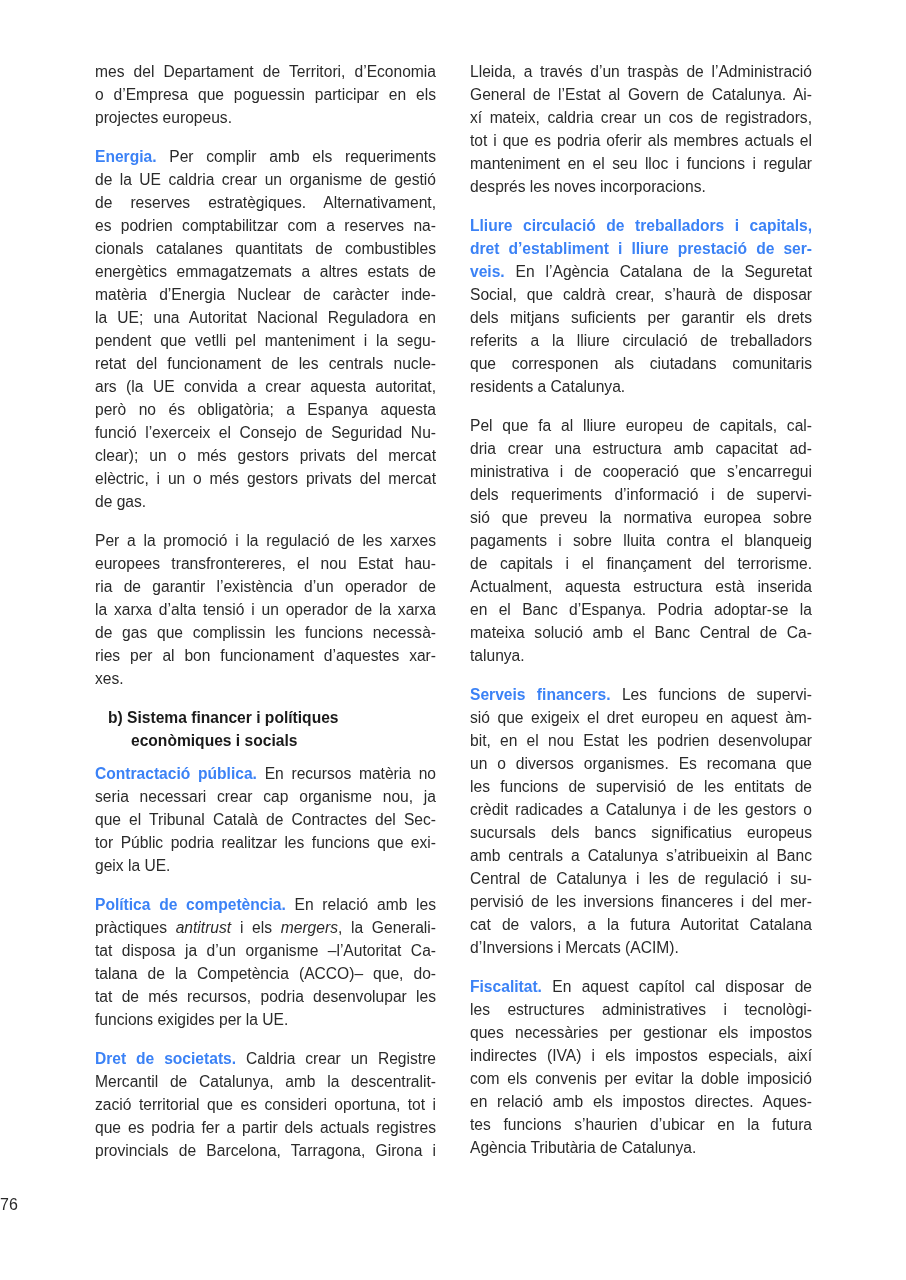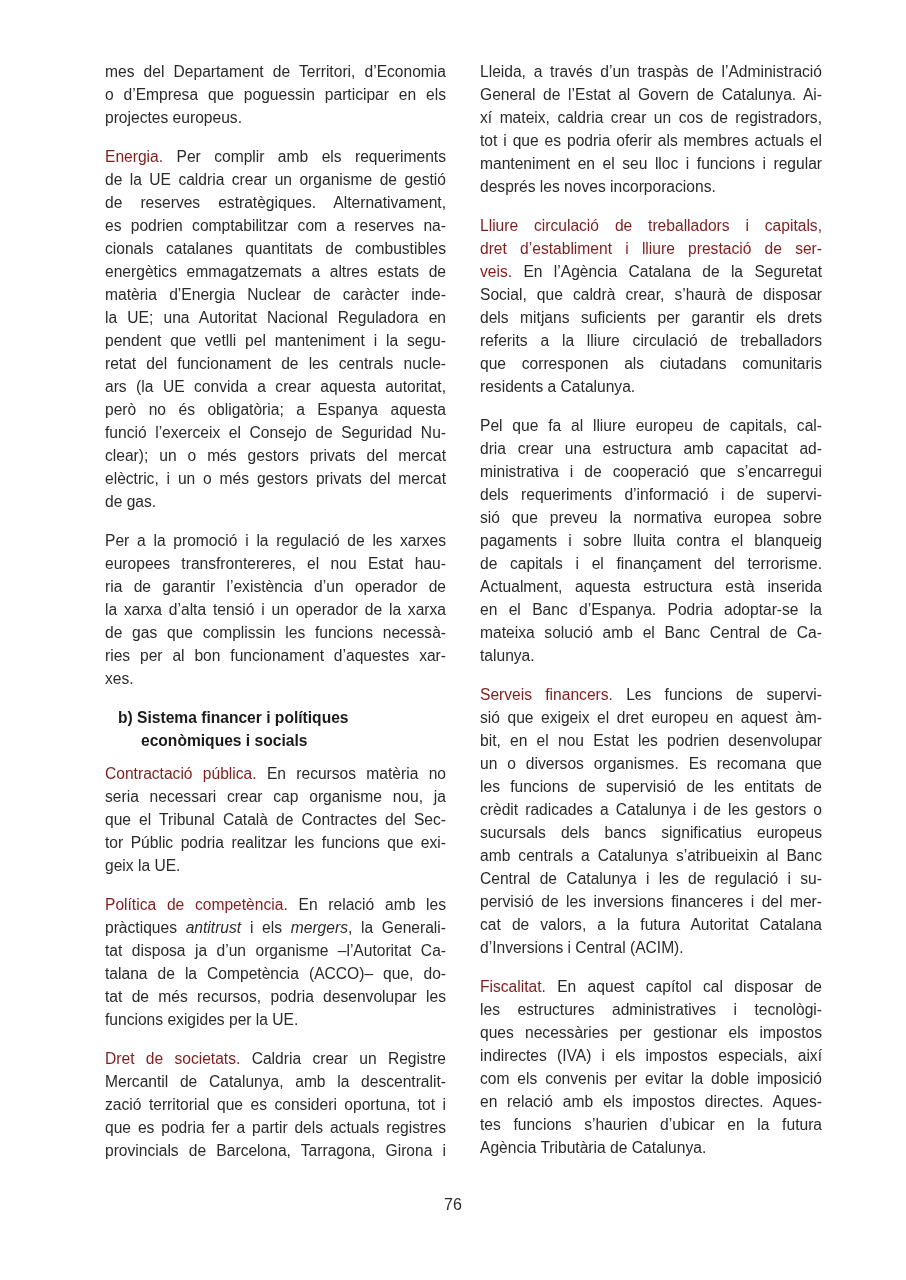--- a/index.html
+++ b/index.html
@@ -1,31 +1,31 @@
 <!DOCTYPE html>
 <html><head>
 <meta charset="utf-8">
 <style>
   html, body { margin: 0; padding: 0; background: #ffffff; }
   body { width: 906px; height: 1280px; position: relative; overflow: hidden;
          font-family: "Liberation Sans", "DejaVu Sans", sans-serif; color: #2a2a2a; }
-  .col { position: absolute; top: 60px; width: 341px; margin-left: 10px; }
+  .col { position: absolute; top: 60px; width: 341px; }
   #col-left { left: 95px; }
   #col-right { left: 470px; width: 342px; }
   .para { margin: 0 0 16px 0; }
   .line { display: block; font-size: 15.6px; line-height: 23px; height: 23px;
           text-align: justify; text-align-last: justify; white-space: nowrap; overflow: visible; }
   .line.last { text-align-last: left; }
   .line span { white-space: normal; }
-  .b { font-weight: normal; color: #7f1d1d; }
+  .b { font-weight: bold; color: #3b82f6; }
   .i { font-style: italic; }
   .heading { margin: 6px 0 10px 13px; }
   .heading .line { text-align: right; text-align-last: left; font-weight: bold; color: #1a1a1a; }
   .heading .indent { padding-left: 23px; }
-  .page-number { position: absolute; top: 1196px; left: 0; width: 906px; text-align: center;
+  .page-number { position: absolute; top: 1196px; left: 0; width: 906px; text-align: left;
                  font-size: 16px; color: #2a2a2a; }
 </style>
 </head>
 <body>
 
 <div class="col" id="col-left">
 
   <div class="para">
     <span class="line">mes del Departament de Territori, d’Economia</span>
     <span class="line">o d’Empresa que poguessin participar en els</span>
@@ -133,21 +133,21 @@
     <span class="line">sió que exigeix el dret europeu en aquest àm-</span>
     <span class="line">bit, en el nou Estat les podrien desenvolupar</span>
     <span class="line">un o diversos organismes. Es recomana que</span>
     <span class="line">les funcions de supervisió de les entitats de</span>
     <span class="line">crèdit radicades a Catalunya i de les gestors o</span>
     <span class="line">sucursals dels bancs significatius europeus</span>
     <span class="line">amb centrals a Catalunya s’atribueixin al Banc</span>
     <span class="line">Central de Catalunya i les de regulació i su-</span>
     <span class="line">pervisió de les inversions financeres i del mer-</span>
     <span class="line">cat de valors, a la futura Autoritat Catalana</span>
-    <span class="line last">d’Inversions i Central (ACIM).</span>
+    <span class="line last">d’Inversions i Mercats (ACIM).</span>
   </div>
 
   <div class="para">
     <span class="line"><span class="b">Fiscalitat.</span><span> En aquest capítol cal disposar de</span></span>
     <span class="line">les estructures administratives i tecnològi-</span>
     <span class="line">ques necessàries per gestionar els impostos</span>
     <span class="line">indirectes (IVA) i els impostos especials, així</span>
     <span class="line">com els convenis per evitar la doble imposició</span>
     <span class="line">en relació amb els impostos directes. Aques-</span>
     <span class="line">tes funcions s’haurien d’ubicar en la futura</span>

